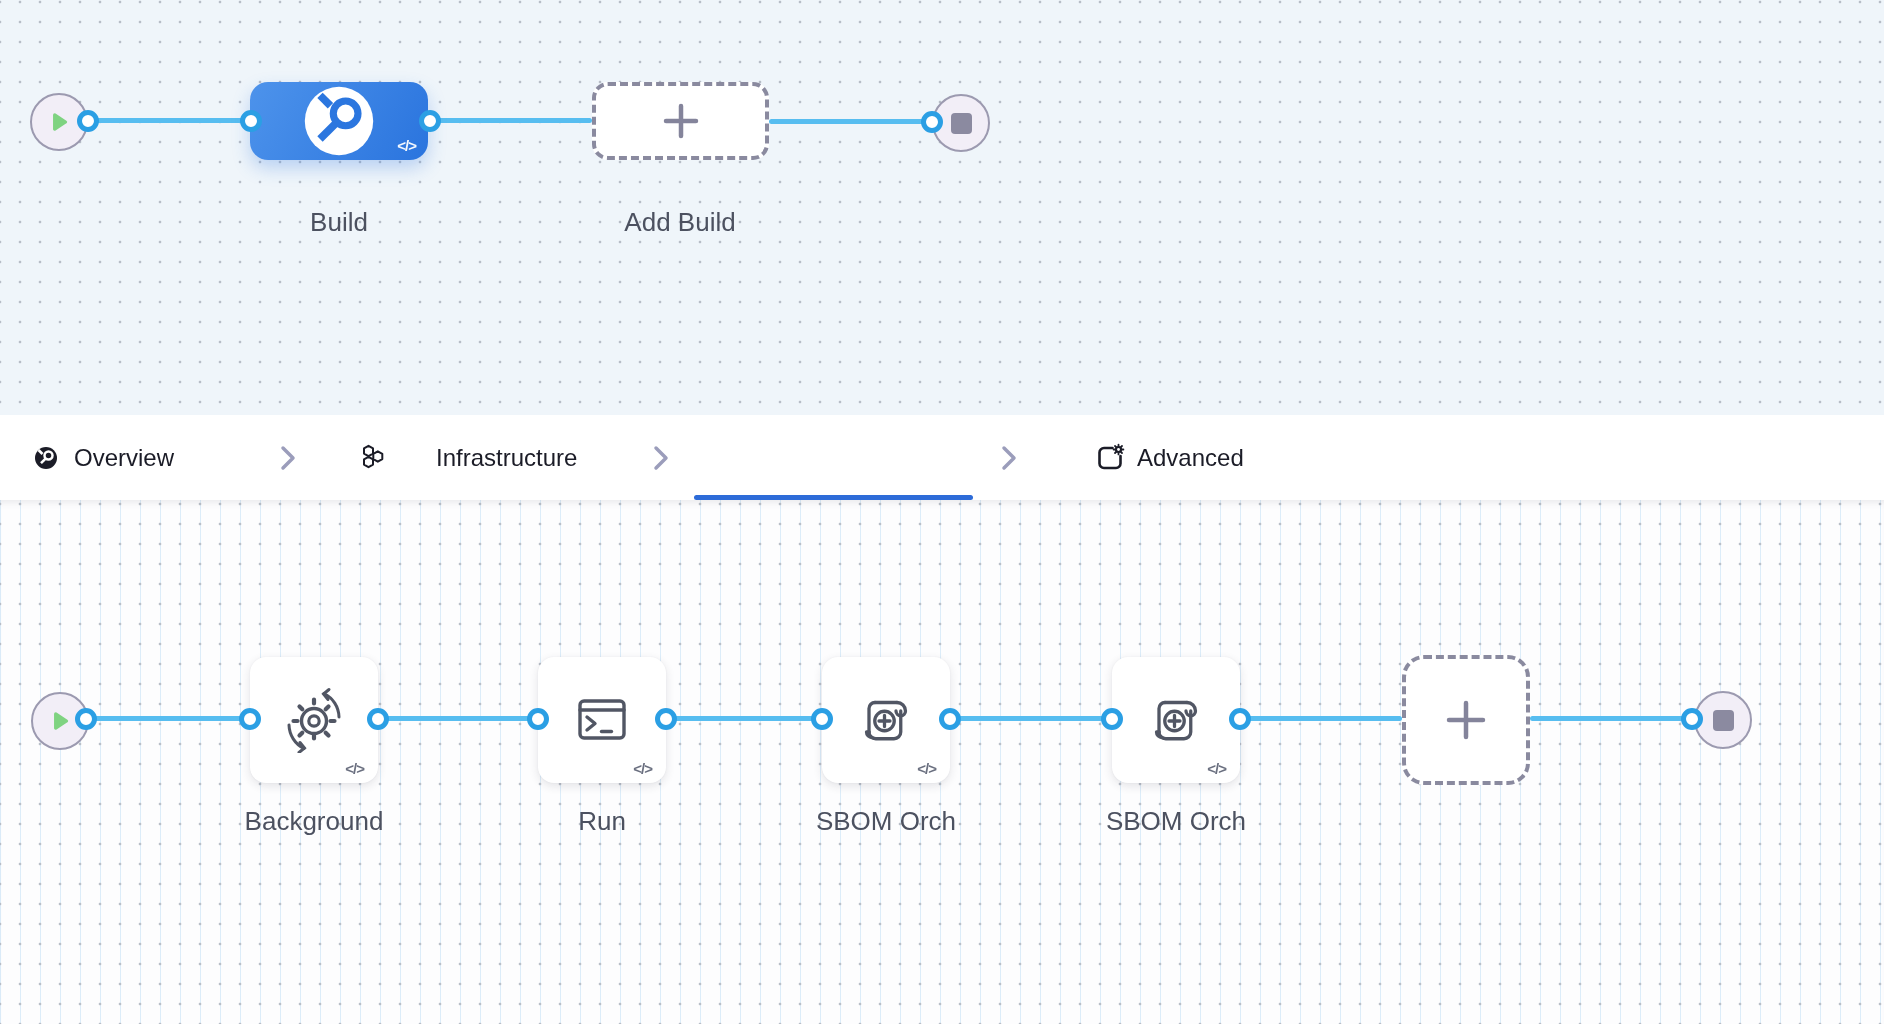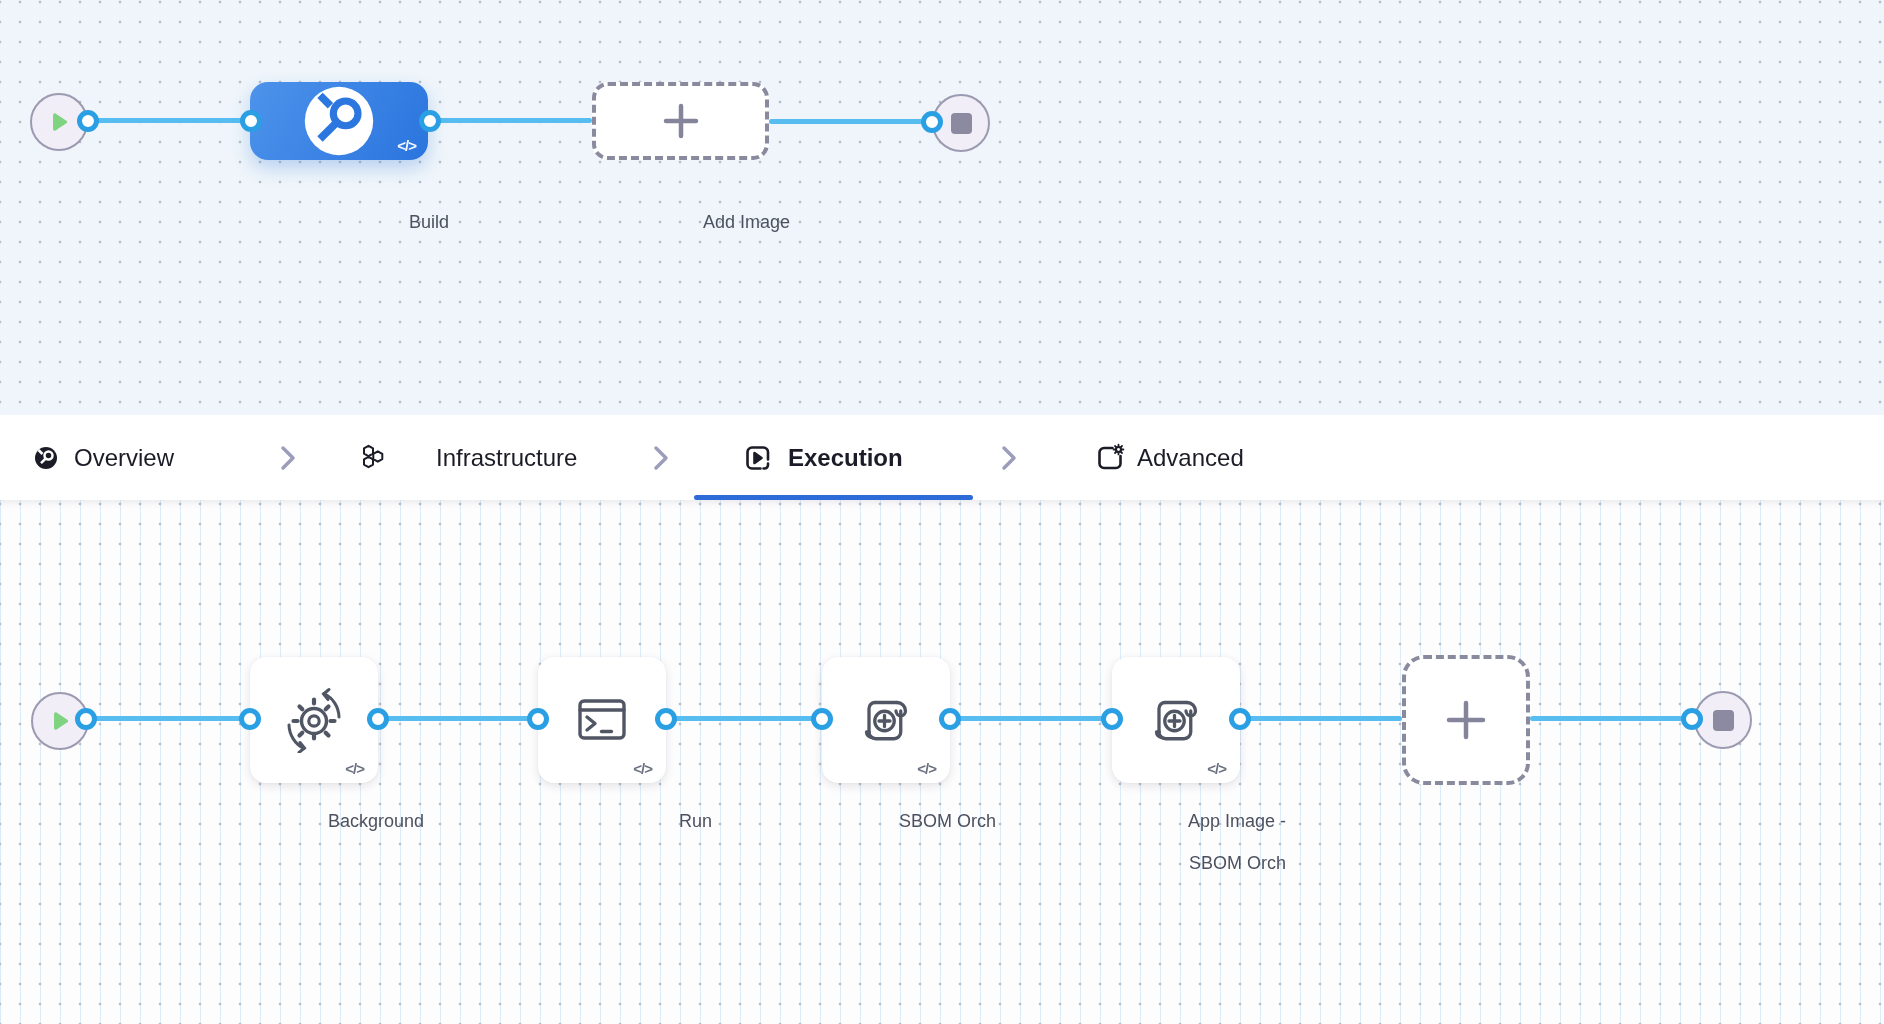--- a/index.html
+++ b/index.html
@@ -38,21 +38,21 @@
   #add-stage{width:177px;height:78px;border-radius:16px;}
   #add-step{width:128px;height:130px;border-radius:22px;}
   .step-card{position:absolute;width:128px;height:126px;border-radius:16px;background:#fff;
     box-shadow:0 3px 10px rgba(40,41,61,.12),0 0 2px rgba(40,41,61,.06);
     display:flex;align-items:center;justify-content:center;}
   .code-badge{position:absolute;right:12px;bottom:6px;font-size:15px;font-weight:bold;
     letter-spacing:-1px;color:rgba(255,255,255,.95);}
   .step-card .code-badge{color:#6b7080;right:14px;bottom:6px;}
 
   
-  .node-label{position:absolute;width:220px;text-align:right;font-size:18px;line-height:42px;
+  .node-label{position:absolute;width:220px;text-align:center;font-size:26px;line-height:42px;
     color:#4c5160;}
 
   
   #tab-bar{position:absolute;left:0;top:415px;width:1884px;height:85px;background:#fff;padding-left:48px;}
   .tab{position:absolute;top:0;height:85px;display:flex;align-items:center;gap:15px;cursor:pointer;}
   .tab-label{font-size:24px;color:#1b1c27;}
   .tab-label.active{font-weight:bold;}
   .chev{position:absolute;top:0;height:85px;display:flex;align-items:center;}
   #active-underline{position:absolute;left:694px;bottom:0;width:279px;height:5px;background:#2d6bd8;
     border-radius:3px;}
@@ -100,21 +100,21 @@
     <div class="terminal" style="left:932px;top:94px;">
       <span class="stop-square"></span>
     </div>
 
     <div class="port" style="left:77px;top:110px;"></div>
     <div class="port" style="left:240px;top:110px;"></div>
     <div class="port" style="left:419px;top:110px;"></div>
     <div class="port" style="left:921px;top:111px;"></div>
 
     <div class="node-label" style="left:229px;top:201px;">Build</div>
-    <div class="node-label" style="left:570px;top:201px;">Add Image</div>
+    <div class="node-label" style="left:570px;top:201px;">Add Build</div>
   </div>
 
   <div id="tab-bar">
 
     <div class="tab" style="left:33px;">
       <span>
         <svg width="26" height="26" viewBox="0 0 26 26">
           <circle cx="13" cy="13" r="11" fill="#1b1c27"></circle>
           <line x1="5.5" y1="5" x2="9.5" y2="9" stroke="#fff" stroke-width="2.6"></line>
           <line x1="12.6" y1="13.6" x2="8" y2="18.2" stroke="#fff" stroke-width="2.6"></line>
@@ -140,30 +140,20 @@
       </span>
       <span class="tab-label">Infrastructure</span>
     </div>
 
     <div class="chev" style="left:651px;">
       <svg width="20" height="26" viewBox="0 0 20 26">
           <path d="M5 3 L15 13 L5 23" fill="none" stroke="#9b9dbb" stroke-width="3.5" stroke-linecap="round" stroke-linejoin="round"></path>
         </svg>
     </div>
 
-    <div class="tab" style="left:743px;">
-      <span>
-        <svg width="30" height="30" viewBox="0 0 30 30" fill="none" stroke="#1b1c27" stroke-width="2.6" stroke-linecap="round">
-          <path d="M25 16.5 V9 a4.5 4.5 0 0 0 -4.5 -4.5 H9 A4.5 4.5 0 0 0 4.5 9 v12 a4.5 4.5 0 0 0 4.5 4.5 h8.5"></path>
-          <path d="M25 20.5 v1.5 a3.5 3.5 0 0 1 -3.5 3.5 h-1"></path>
-          <path d="M11.5 10 L18.5 15 L11.5 20 Z" fill="#1b1c27" stroke-linejoin="round"></path>
-        </svg>
-      </span>
-      <span class="tab-label active">Execution</span>
-    </div>
 
     <div class="chev" style="left:999px;">
       <svg width="20" height="26" viewBox="0 0 20 26">
           <path d="M5 3 L15 13 L5 23" fill="none" stroke="#9b9dbb" stroke-width="3.5" stroke-linecap="round" stroke-linejoin="round"></path>
         </svg>
     </div>
 
     <div class="tab" style="left:1095px;gap:12px;">
       <span>
         <svg width="30" height="30" viewBox="0 0 30 30" fill="none" stroke="#1b1c27" stroke-width="2.6" stroke-linecap="round">
@@ -281,18 +271,17 @@
     <div class="port" style="left:1101px;top:208px;"></div>
     <div class="port" style="left:1229px;top:208px;"></div>
     <div class="port" style="left:1681px;top:208px;"></div>
 
     <div class="node-label" style="left:204px;top:300px;">Background</div>
     <div class="node-label" style="left:492px;top:300px;">Run</div>
     <div class="node-label" style="left:776px;top:300px;">
       <div>SBOM Orch</div>
     </div>
     <div class="node-label" style="left:1066px;top:300px;">
-      <div>App Image -</div>
       <div>SBOM Orch</div>
     </div>
   </div>
 
 </div>
 
 </body></html>

